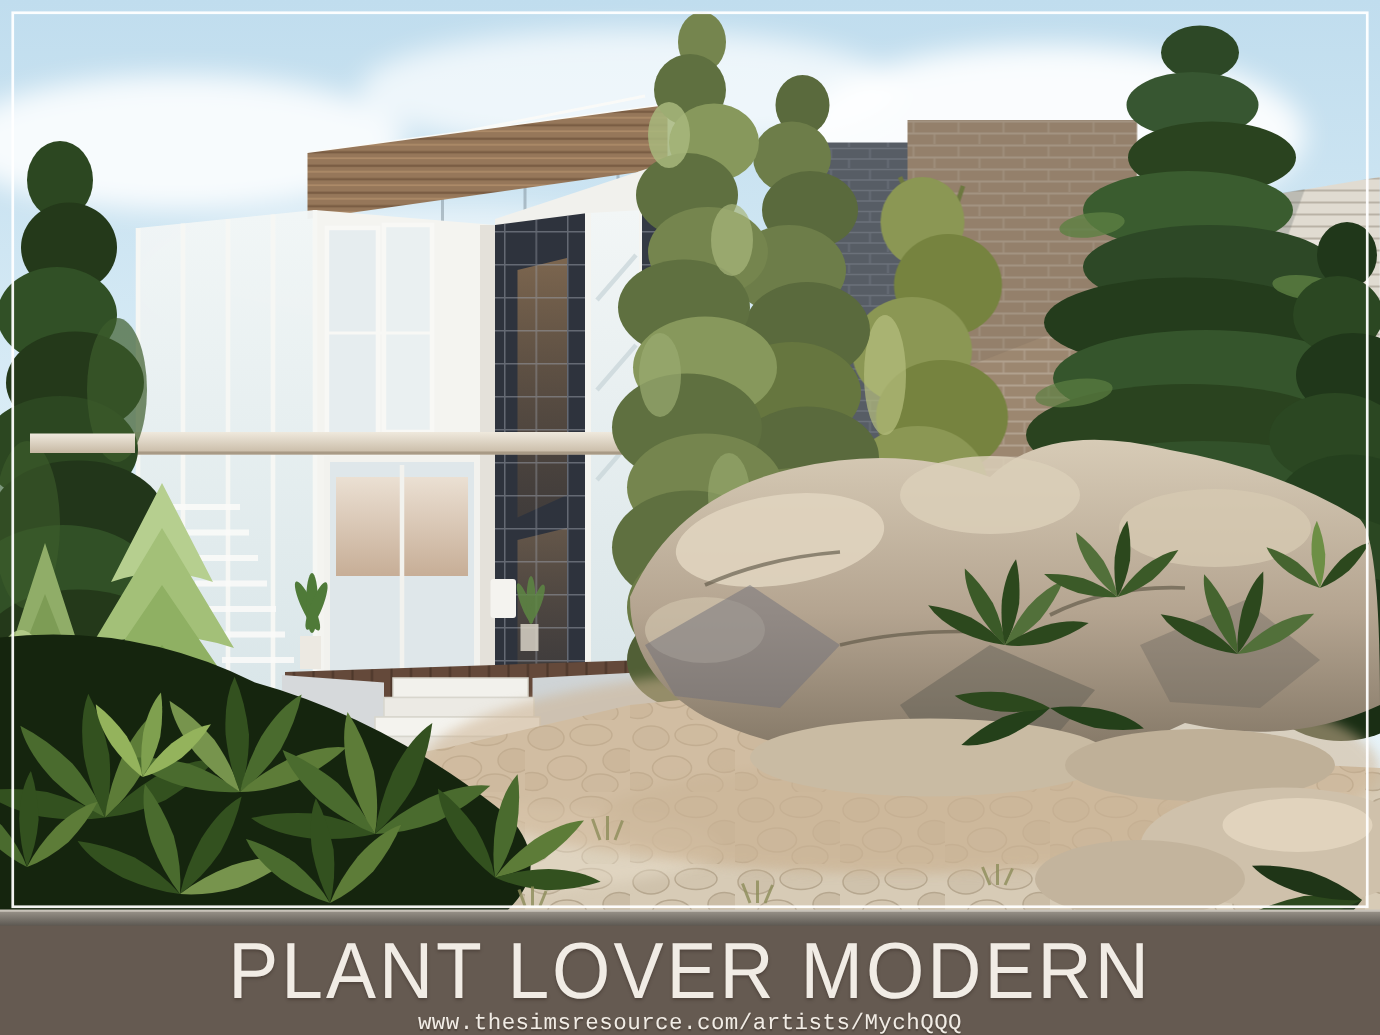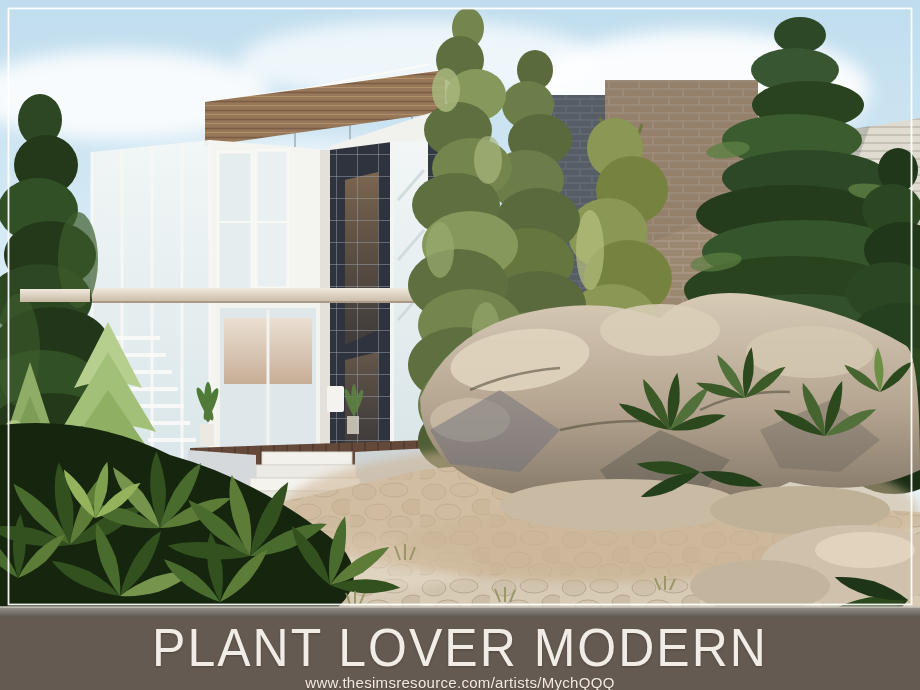--- a/index.html
+++ b/index.html
@@ -6,21 +6,21 @@
   .page{position:relative;width:920px;height:690px;overflow:hidden;background:#d9ecf6;
         font-family:"Liberation Sans",sans-serif;}
   .scene{position:absolute;left:0;top:0;}
   .banner{position:absolute;left:0;top:617px;width:920px;height:73px;background:#655a51;
           display:flex;flex-direction:column;align-items:center;justify-content:flex-start;
           color:#f1ece5;}
   .banner .title{font-size:50px;line-height:1;font-weight:400;letter-spacing:2px;
           margin-top:4px;transform:scaleY(1.06);transform-origin:top center;
           text-shadow:0 1px 2px rgba(40,30,22,.35);white-space:nowrap;}
   .banner .url{font-size:15px;letter-spacing:.3px;margin-top:3px;
-          text-shadow:0 1px 1px rgba(40,30,22,.4);}
+          text-shadow:0 1px 1px rgba(40,30,22,.4);font-family:Liberation Mono, monospace;}
 </style>
 </head>
 <body>
 
 <div class="page">
 
 <svg class="scene" width="920" height="618" viewBox="0 0 920 618">
   <defs>
     <linearGradient id="gSky" x1="0" y1="0" x2="0" y2="1">
       <stop offset="0" stop-color="#c0ddee"></stop>

